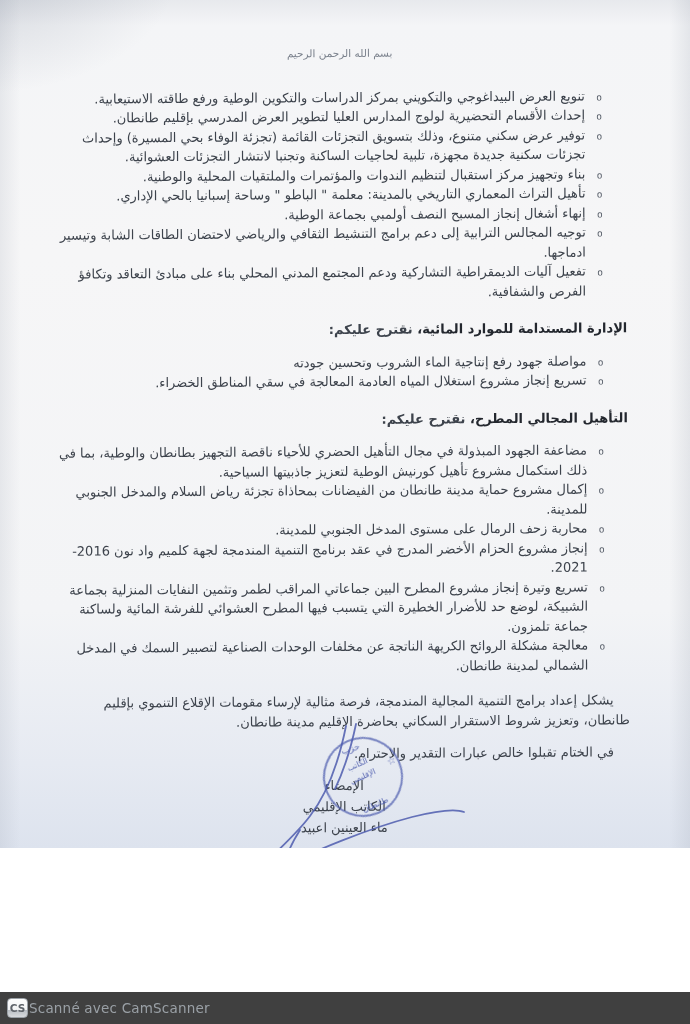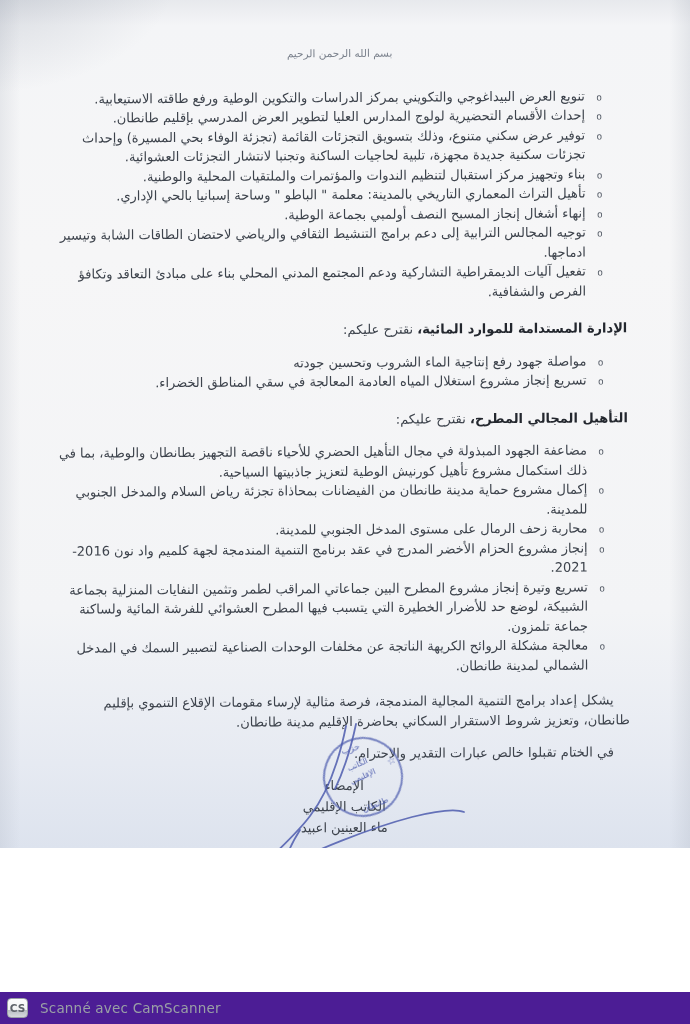--- a/index.html
+++ b/index.html
@@ -23,21 +23,21 @@
   }
   .basmala{text-align:center;font-size:10.5px;color:#7a818c;margin:0 0 24px 0;letter-spacing:.5px;}
 
   ul.bl{list-style:none;margin:0;padding:0 24px 0 0;}
   ul.bl li{position:relative;padding-right:17px;margin:0;}
   ul.bl li::before{content:"o";position:absolute;right:0;top:1px;font-size:9.5px;color:#565d68;
     font-family:"DejaVu Sans Mono",monospace;}
 
   .sec-head{margin:18px 0 13px 0;font-size:13px;color:#23272e;}
   .sec-head b{font-weight:bold;}
-  .sec-head span{font-weight:normal;color:#3d434c;margin-top:35px;}
+  .sec-head span{font-weight:bold;color:#3d434c;margin-top:35px;}
 
   .para{margin:16px 0 0 0;text-indent:16px;}
   .salut{margin:13px 0 0 0;text-indent:16px;}
 
   .sig{margin:11px auto 0 auto;text-align:center;line-height:21px;width:220px;}
   .sig div{white-space:nowrap;}
 
   
   .stamp{
     position:absolute;top:737px;left:323px;width:76px;height:76px;border-radius:50%;
@@ -55,27 +55,27 @@
   .scribble path{fill:none;stroke:#4d5cae;stroke-width:1.8;stroke-linecap:round;opacity:.85;}
 
   
   .f-rule{position:absolute;top:891px;left:103px;width:531px;border-top:1.8px solid #45464a;}
   .f-addr{position:absolute;top:896px;left:40px;right:105px;direction:rtl;text-align:center;
     font-size:9px;color:#3f434a;line-height:12px;}
   .f-addr sup{font-size:7.5px;margin-left:4px;}
   .f-page{position:absolute;top:910px;left:0;width:718px;text-align:center;font-size:9px;color:#4a4e55;}
 
   
-  .cs-bar{position:absolute;bottom:0;left:0;width:690px;height:32px;background:#4c1d95;
+  .cs-bar{position:absolute;bottom:0;left:0;width:690px;height:32px;background:#404040;
     display:flex;align-items:center;padding-left:7px;box-sizing:border-box;}
   .cs-logo{width:21px;height:20px;border-radius:4px;border:1.5px solid #9aa0a6;
     background:linear-gradient(180deg,#fdfdfd 0%,#f2f3f4 62%,#b9bec4 63%,#d8dbde 100%);
     color:#5f646a;font-size:10.5px;font-weight:bold;display:flex;align-items:center;justify-content:center;
     box-sizing:border-box;}
-  .cs-text{margin-left:12px;color:#9aa0a6;font-size:13.5px;letter-spacing:.2px;}
+  .cs-text{margin-left:1px;color:#9aa0a6;font-size:13.5px;letter-spacing:.2px;}
 </style>
 </head>
 <body>
 
 <div class="scan">
 
   <div class="content" dir="rtl">
 
     <p class="basmala">بسم الله الرحمن الرحيم</p>
 

